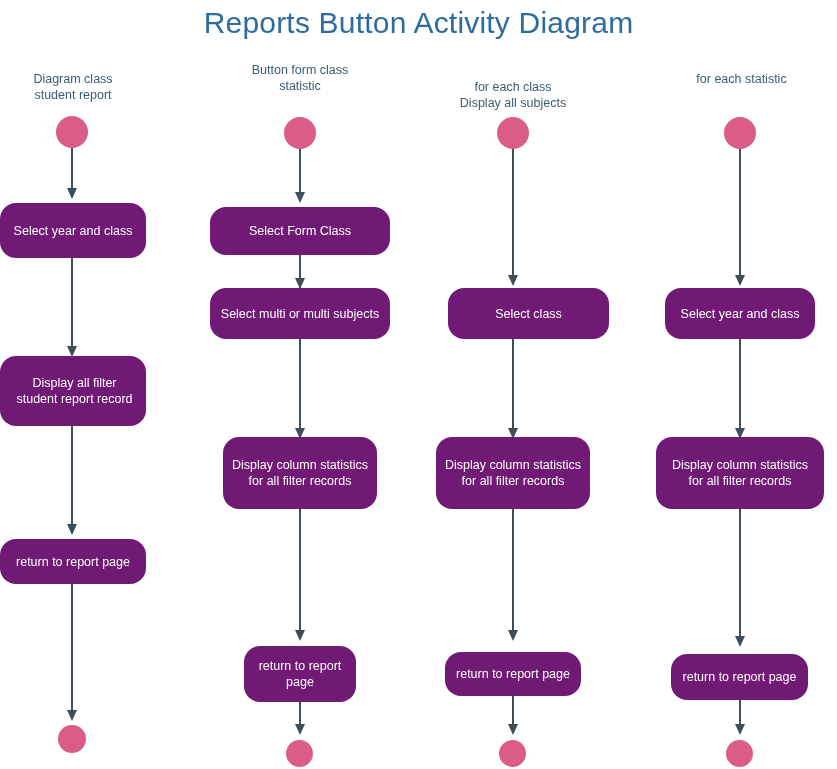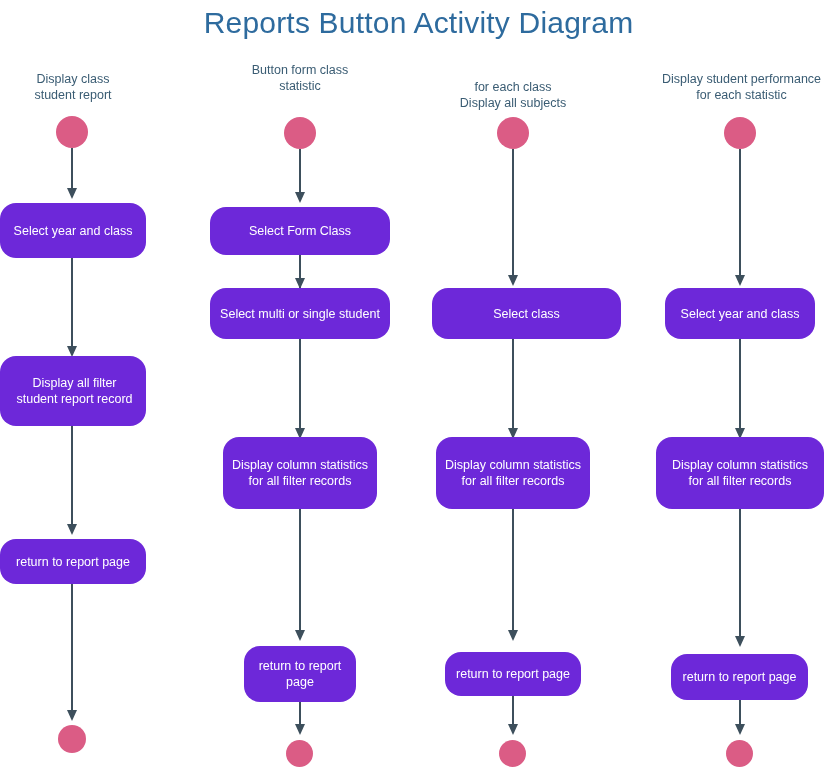--- a/index.html
+++ b/index.html
@@ -46,21 +46,21 @@
     font-size: 12.5px;
     line-height: 15.5px;
     color: #3a5c73;
     font-family: "Liberation Sans", sans-serif;
   }
 
   
   .node {
     position: absolute;
     box-sizing: border-box;
-    background: #6d28d9;
+    background: #701a75;
     color: #ffffff;
     border-radius: 16px;
     display: flex;
     align-items: center;
     justify-content: center;
     text-align: center;
     font-size: 12.5px;
     line-height: 16px;
     padding: 4px 8px;
     font-family: "Liberation Sans", sans-serif;
@@ -90,21 +90,21 @@
   }
 </style>
 </head>
 <body>
 
 <div id="canvas">
 
   <div class="diagram-title">Reports Button Activity Diagram</div>
 
   <div class="lane-label" style="left:0px; top:72px; width:146px;">
-    <div>Display class</div>
+    <div>Diagram class</div>
     <div>student report</div>
   </div>
 
   <div class="terminal" style="left:56px; top:116px; width:32px; height:32px;"></div>
 
   <div class="edge-line" style="left:71.2px; top:148px; height:48px;"></div>
   <div class="edge-head" style="left:67px; top:188px;"></div>
 
   <div class="node" style="left:0px; top:203px; width:146px; height:55px;">
     <span>Select year and class</span>
@@ -140,21 +140,21 @@
   <div class="edge-head" style="left:295px; top:192px;"></div>
 
   <div class="node" style="left:210px; top:207px; width:180px; height:48px;">
     <span>Select Form Class</span>
   </div>
 
   <div class="edge-line" style="left:299.2px; top:255px; height:33px;"></div>
   <div class="edge-head" style="left:295px; top:278px;"></div>
 
   <div class="node" style="left:210px; top:288px; width:180px; height:51px;">
-    <span>Select multi or single student</span>
+    <span>Select multi or multi subjects</span>
   </div>
 
   <div class="edge-line" style="left:299.2px; top:339px; height:97px;"></div>
   <div class="edge-head" style="left:295px; top:428px;"></div>
 
   <div class="node" style="left:223px; top:437px; width:154px; height:72px;">
     <span>Display column statistics for all filter records</span>
   </div>
 
   <div class="edge-line" style="left:299.2px; top:509px; height:129px;"></div>
@@ -172,21 +172,21 @@
   <div class="lane-label" style="left:423px; top:80px; width:180px;">
     <div>for each class</div>
     <div>Display all subjects</div>
   </div>
 
   <div class="terminal" style="left:497px; top:117px; width:32px; height:32px;"></div>
 
   <div class="edge-line" style="left:512.2px; top:149px; height:133px;"></div>
   <div class="edge-head" style="left:508px; top:275px;"></div>
 
-  <div class="node" style="left:432px; top:288px; width:189px; height:51px;text-align:center;">
+  <div class="node" style="left:448px; top:288px; width:161px; height:51px;text-align:center;">
     <span>Select class</span>
   </div>
 
   <div class="edge-line" style="left:512.2px; top:339px; height:97px;"></div>
   <div class="edge-head" style="left:508px; top:428px;"></div>
 
   <div class="node" style="left:436px; top:437px; width:154px; height:72px;">
     <span>Display column statistics for all filter records</span>
   </div>
 
@@ -196,21 +196,20 @@
   <div class="node" style="left:445px; top:652px; width:136px; height:44px;">
     <span>return to report page</span>
   </div>
 
   <div class="edge-line" style="left:512.2px; top:696px; height:36px;"></div>
   <div class="edge-head" style="left:508px; top:724px;"></div>
 
   <div class="terminal" style="left:499px; top:740px; width:27px; height:27px;"></div>
 
   <div class="lane-label" style="left:646px; top:72px; width:191px;">
-    <div>Display student performance</div>
     <div>for each statistic</div>
   </div>
 
   <div class="terminal" style="left:724px; top:117px; width:32px; height:32px;"></div>
 
   <div class="edge-line" style="left:739.2px; top:149px; height:133px;"></div>
   <div class="edge-head" style="left:735px; top:275px;"></div>
 
   <div class="node" style="left:665px; top:288px; width:150px; height:51px;">
     <span>Select year and class</span>

